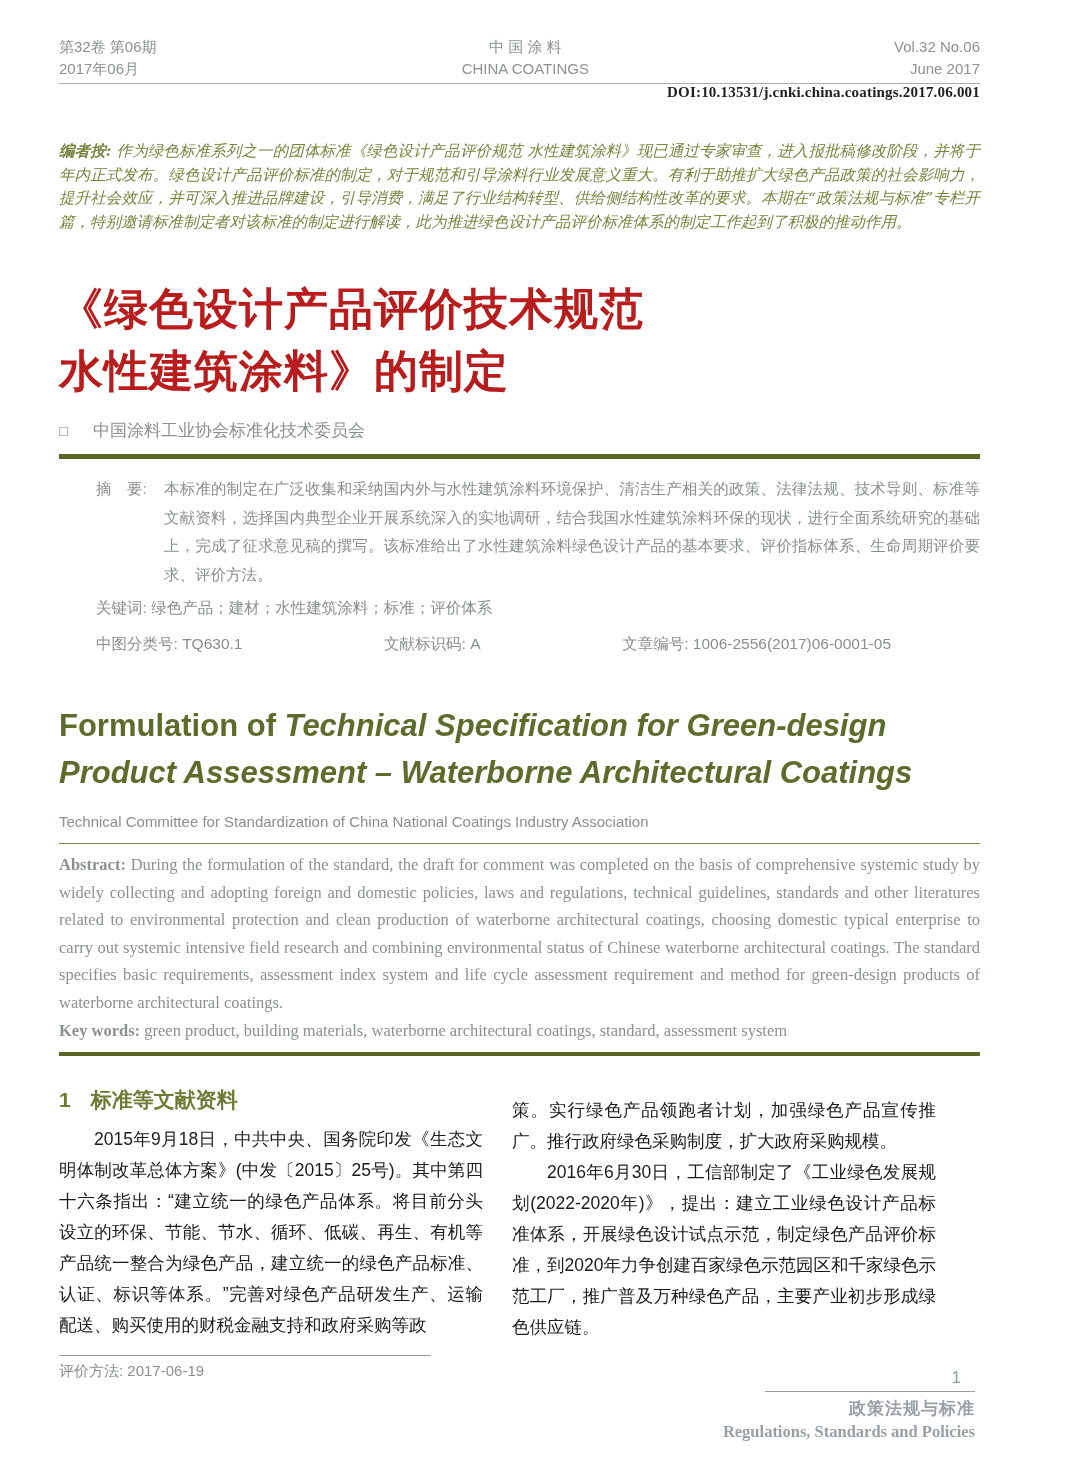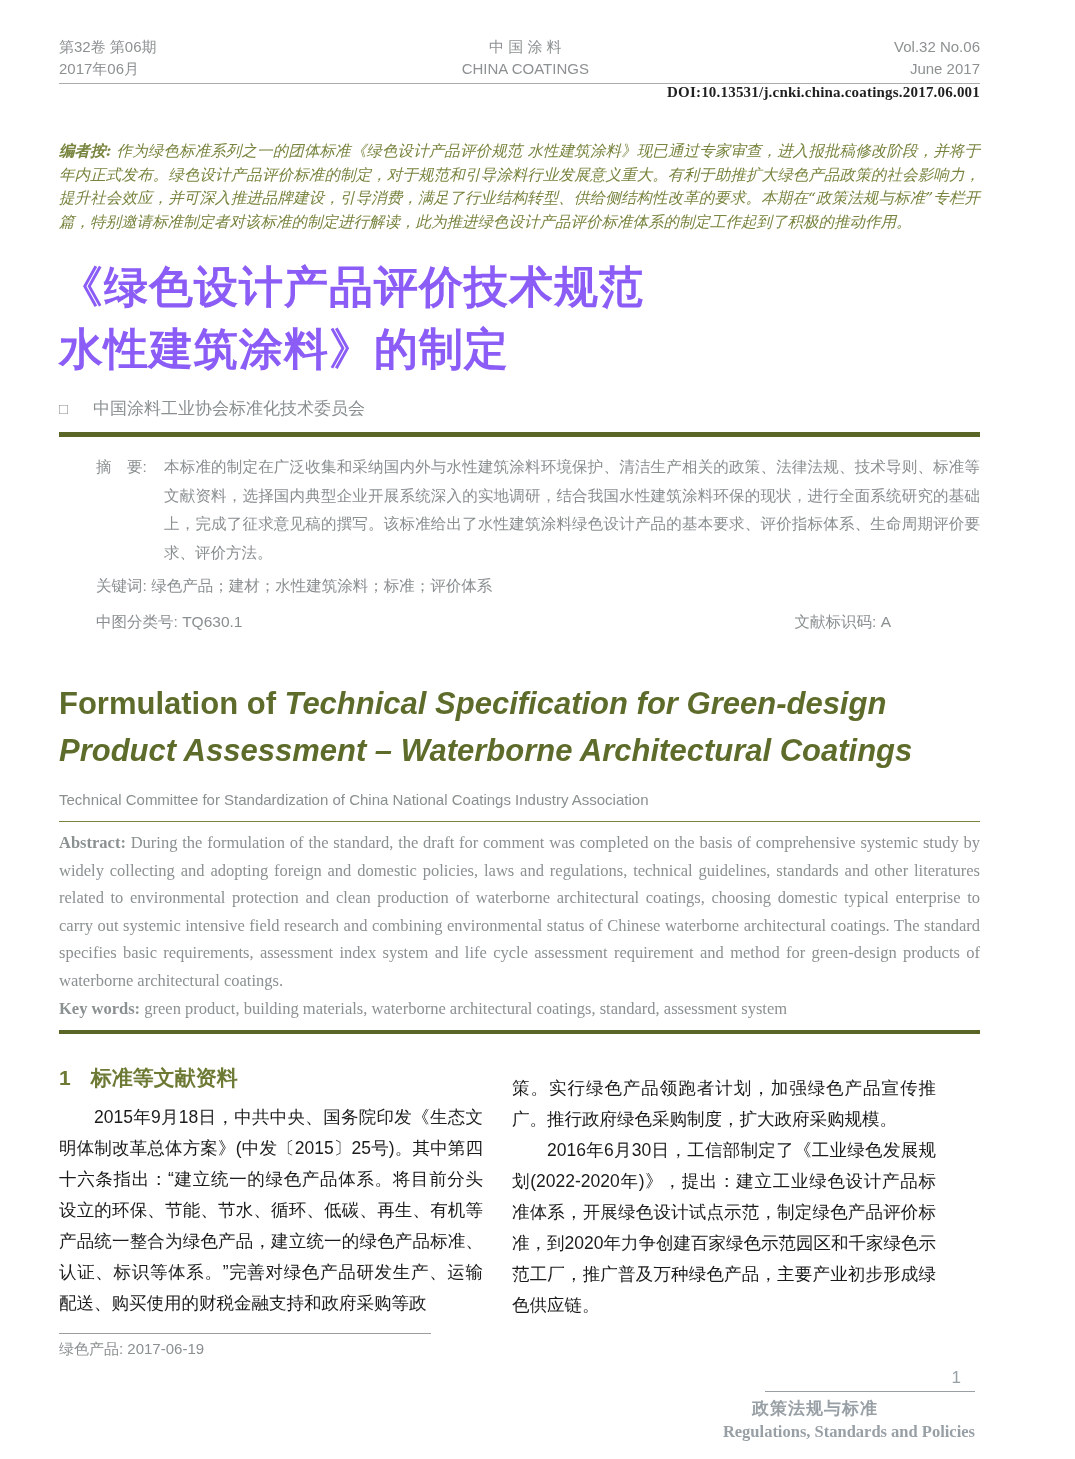--- a/index.html
+++ b/index.html
@@ -20,21 +20,21 @@
   .doi { font-family:"Liberation Serif","DejaVu Serif",serif; font-weight:bold; color:#1f1f1f; font-size:15px; margin-top:0; letter-spacing:0.2px;text-align:right; }
 
   
   .editor-note {
     margin-top:38px; color:#77853f; font-size:15.5px; line-height:23.5px;
     text-align:justify; font-family:"DejaVu Serif","Liberation Serif",serif; font-style:italic;
   }
   .editor-note b { font-style:italic; }
 
   
-  .cn-title { margin-top:22px; color:#8b5cf6; font-weight:900; font-size:44px; line-height:62px; letter-spacing:1px; }
+  .cn-title { margin-top:44px; color:#b91c1c; font-weight:900; font-size:44px; line-height:62px; letter-spacing:1px; }
 
   
   .cn-authors { margin-top:16px; color:#8a8f90; font-size:17px; line-height:25px; }
   .cn-authors .row { display:flex; }
   .cn-authors .marker { width:34px; font-size:15px; }
   .cn-authors .affil { padding-left:34px; }
 
   .rule-thick { height:5px; background:#5a6626; margin-top:11px; }
   .rule-thin  { height:0; border-bottom:1.5px solid #77853f; }
 
@@ -70,21 +70,21 @@
   .bcol-right { padding-top:9px; }
 
   
   .footnote { margin-top:12px; width:372px; border-top:1.5px solid #9a9e9e; padding-top:6px;
     color:#8a8f90; font-size:15px; }
 
   
   .pfooter { position:absolute; top:1366px; right:100px; width:320px; color:#98a0a6; text-align:right; }
   .pfooter .pnum { font-size:17px; padding-right:14px; line-height:24px; }
   .pfooter .frule { border-bottom:1.5px solid #98a0a6; width:210px; margin-left:auto; margin-top:1px; }
-  .pfooter .fcn { font-weight:bold; font-size:17px; margin-top:5px; letter-spacing:1px;text-align:center; }
+  .pfooter .fcn { font-weight:bold; font-size:17px; margin-top:5px; letter-spacing:1px; }
   .pfooter .fen { font-weight:bold; font-size:16.5px; font-family:"Liberation Serif","DejaVu Serif",serif; margin-top:2px; }
 </style>
 </head>
 <body>
 
 <div class="page">
 
   <div class="jheader">
     <div class="col">
       <span>第32卷 第06期</span>
@@ -120,20 +120,21 @@
 
   <div class="cn-meta">
     <div class="cn-abstract">
       <span class="lbl">摘　要:</span>
       <span class="txt">本标准的制定在广泛收集和采纳国内外与水性建筑涂料环境保护、清洁生产相关的政策、法律法规、技术导则、标准等文献资料，选择国内典型企业开展系统深入的实地调研，结合我国水性建筑涂料环保的现状，进行全面系统研究的基础上，完成了征求意见稿的撰写。该标准给出了水性建筑涂料绿色设计产品的基本要求、评价指标体系、生命周期评价要求、评价方法。</span>
     </div>
     <div class="cn-keywords"><span>关键词:</span> <span>绿色产品；建材；水性建筑涂料；标准；评价体系</span></div>
     <div class="cn-class">
       <span><span>中图分类号: </span><span>TQ630.1</span></span>
       <span><span>文献标识码: </span><span>A</span></span>
+      <span><span>文章编号: </span><span>1006-2556(2017)06-0001-05</span></span>
     </div>
   </div>
 
   <h2 class="en-title"><span>Formulation of </span><span class="it">Technical Specification for Green-design Product Assessment – Waterborne Architectural Coatings</span></h2>
 
   <div class="en-authors">Technical Committee for Standardization of China National Coatings Industry Association</div>
 
   <div class="rule-thin en-rule"></div>
 
   <p class="en-abstract"><b>Abstract: </b><span>During the formulation of the standard, the draft for comment was completed on the basis of comprehensive systemic study by widely collecting and adopting foreign and domestic policies, laws and regulations, technical guidelines, standards and other literatures related to environmental protection and clean production of waterborne architectural coatings, choosing domestic typical enterprise to carry out systemic intensive field research and combining environmental status of Chinese waterborne architectural coatings. The standard specifies basic requirements, assessment index system and life cycle assessment requirement and method for green-design products of waterborne architectural coatings.</span></p>
@@ -148,21 +149,21 @@
         <span>标准等文献资料</span>
       </div>
       <p class="bpara indent">2015年9月18日，中共中央、国务院印发《生态文明体制改革总体方案》(中发〔2015〕25号)。其中第四十六条指出：“建立统一的绿色产品体系。将目前分头设立的环保、节能、节水、循环、低碳、再生、有机等产品统一整合为绿色产品，建立统一的绿色产品标准、认证、标识等体系。”完善对绿色产品研发生产、运输配送、购买使用的财税金融支持和政府采购等政</p>
     </div>
     <div class="bcol bcol-right">
       <p class="bpara">策。实行绿色产品领跑者计划，加强绿色产品宣传推广。推行政府绿色采购制度，扩大政府采购规模。</p>
       <p class="bpara indent">2016年6月30日，工信部制定了《工业绿色发展规划(2022-2020年)》，提出：建立工业绿色设计产品标准体系，开展绿色设计试点示范，制定绿色产品评价标准，到2020年力争创建百家绿色示范园区和千家绿色示范工厂，推广普及万种绿色产品，主要产业初步形成绿色供应链。</p>
     </div>
   </div>
 
-  <div class="footnote"><span>绿色产品: </span><span>2017-06-19</span></div>
+  <div class="footnote"><span>评价方法: </span><span>2017-06-19</span></div>
 
 </div>
 
 <div class="pfooter">
   <div class="pnum">1</div>
   <div class="frule"></div>
   <div class="fcn">政策法规与标准</div>
   <div class="fen">Regulations, Standards and Policies</div>
 </div>
 

